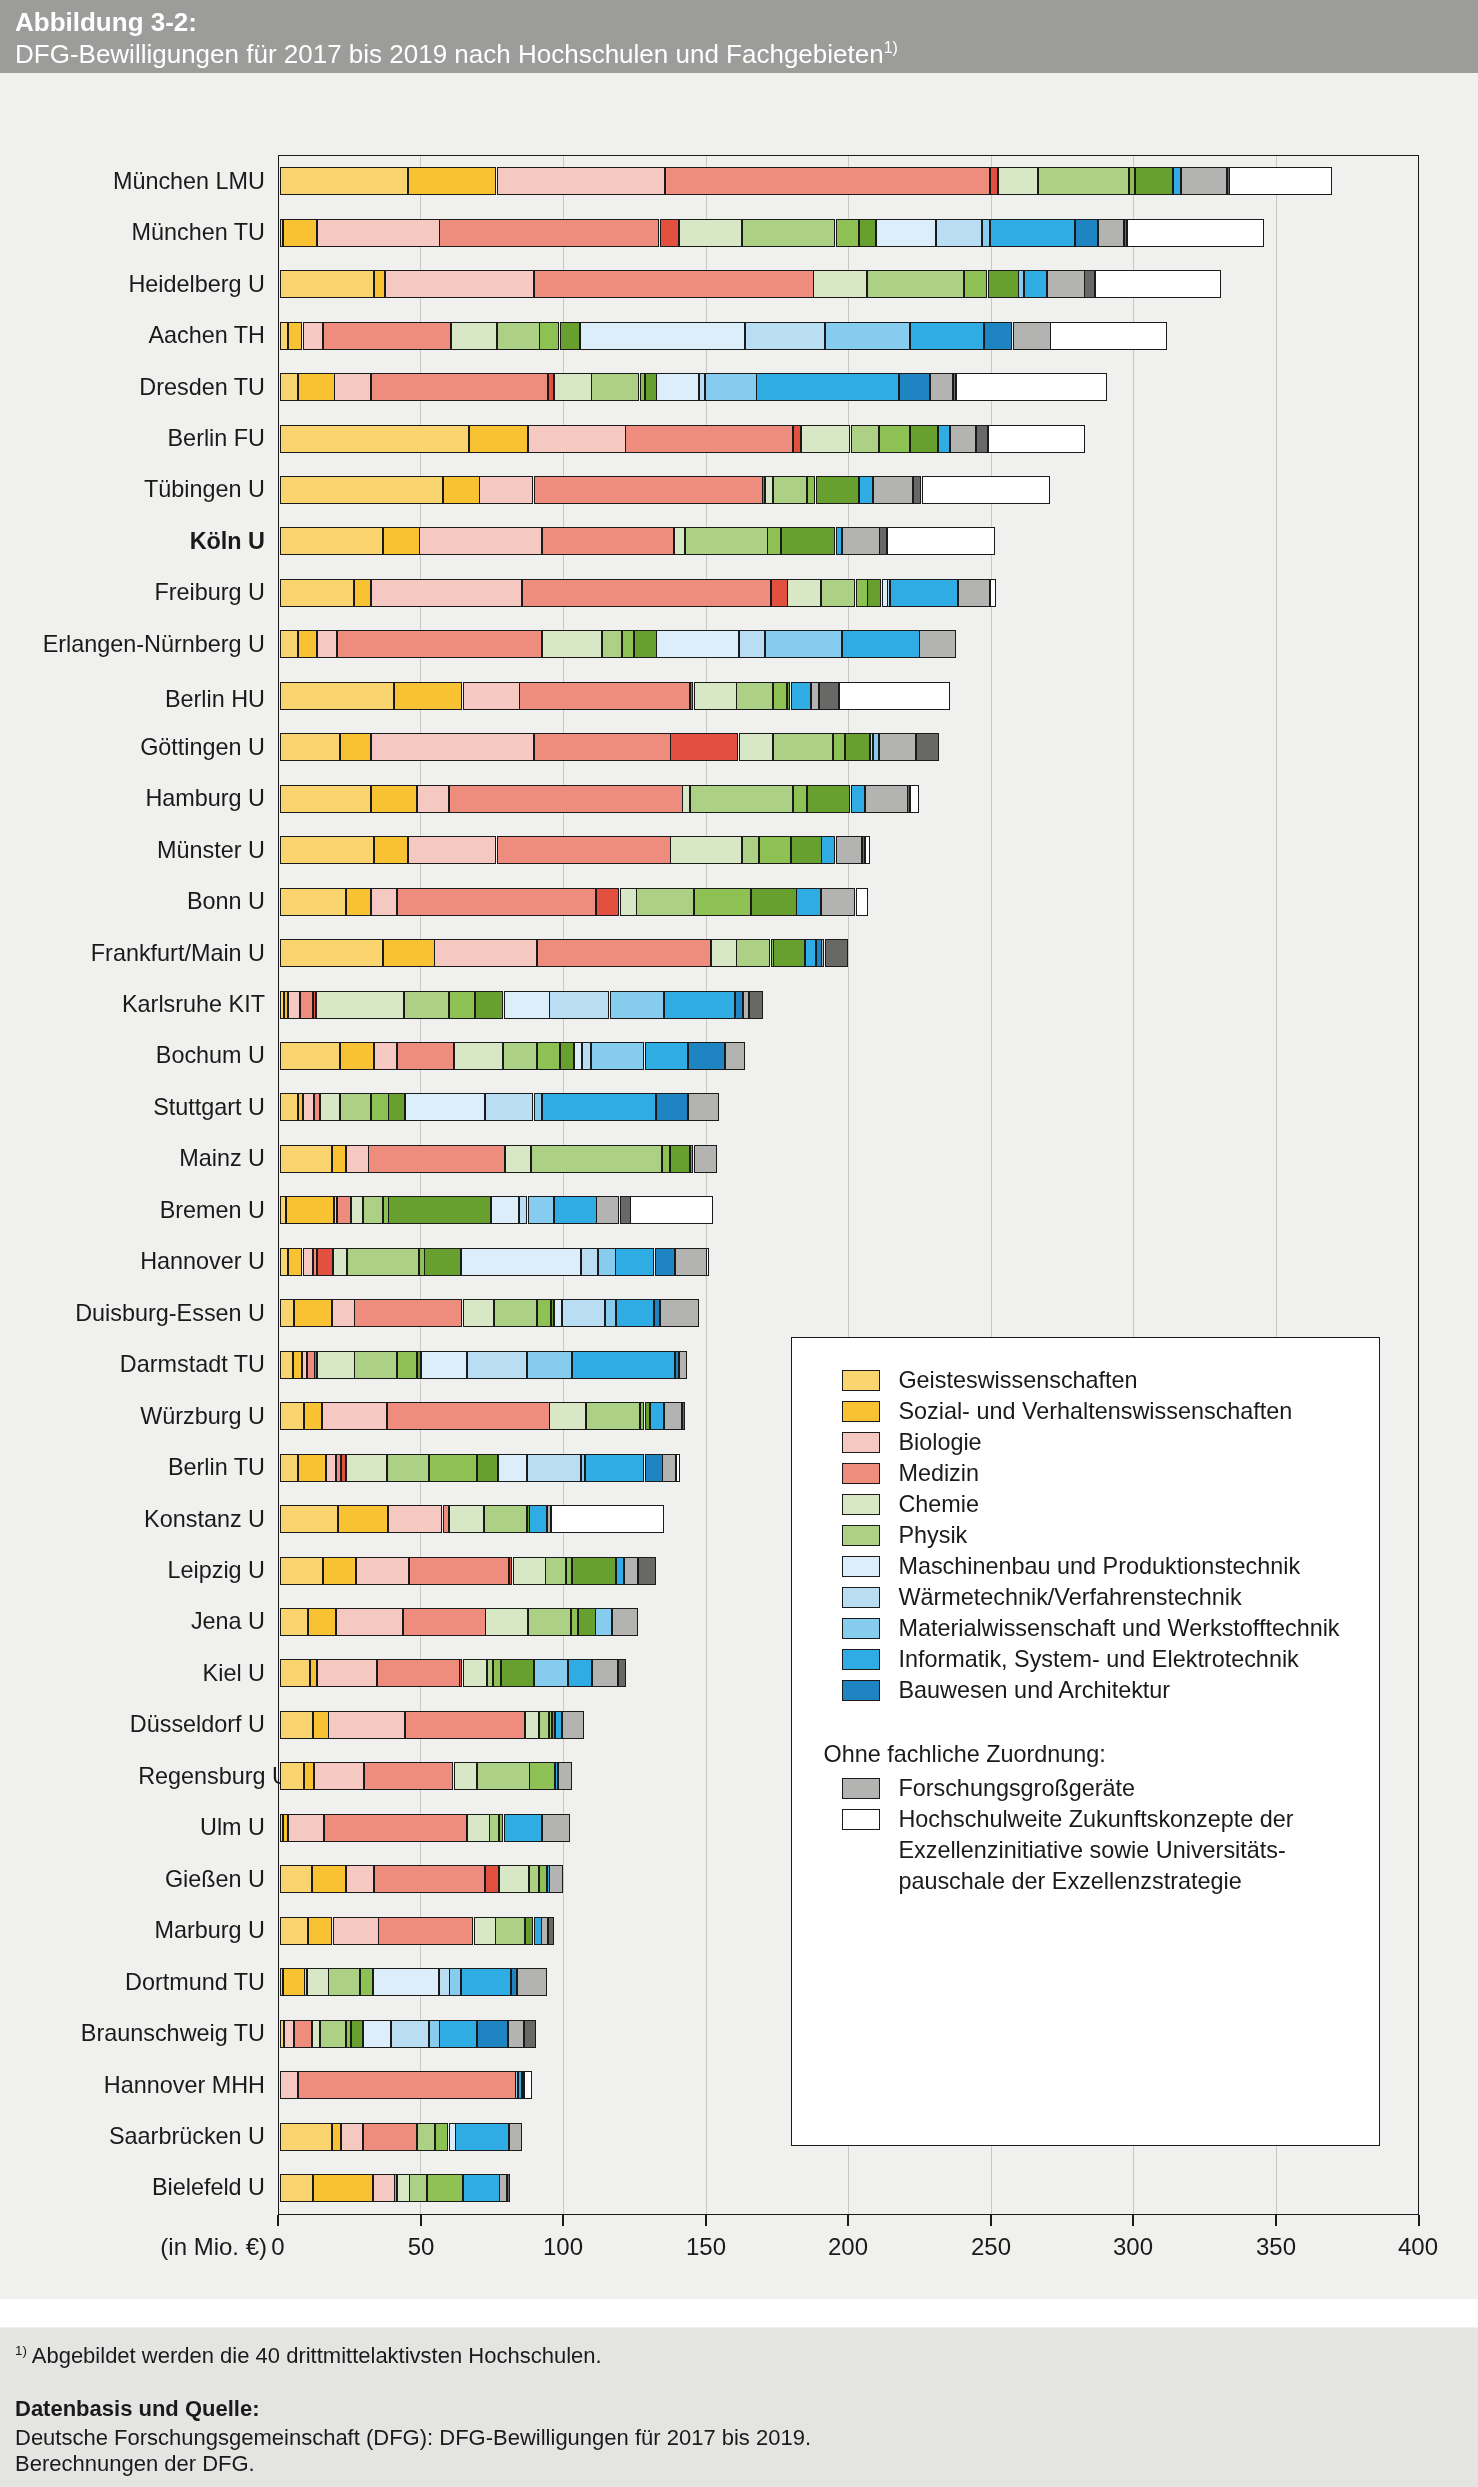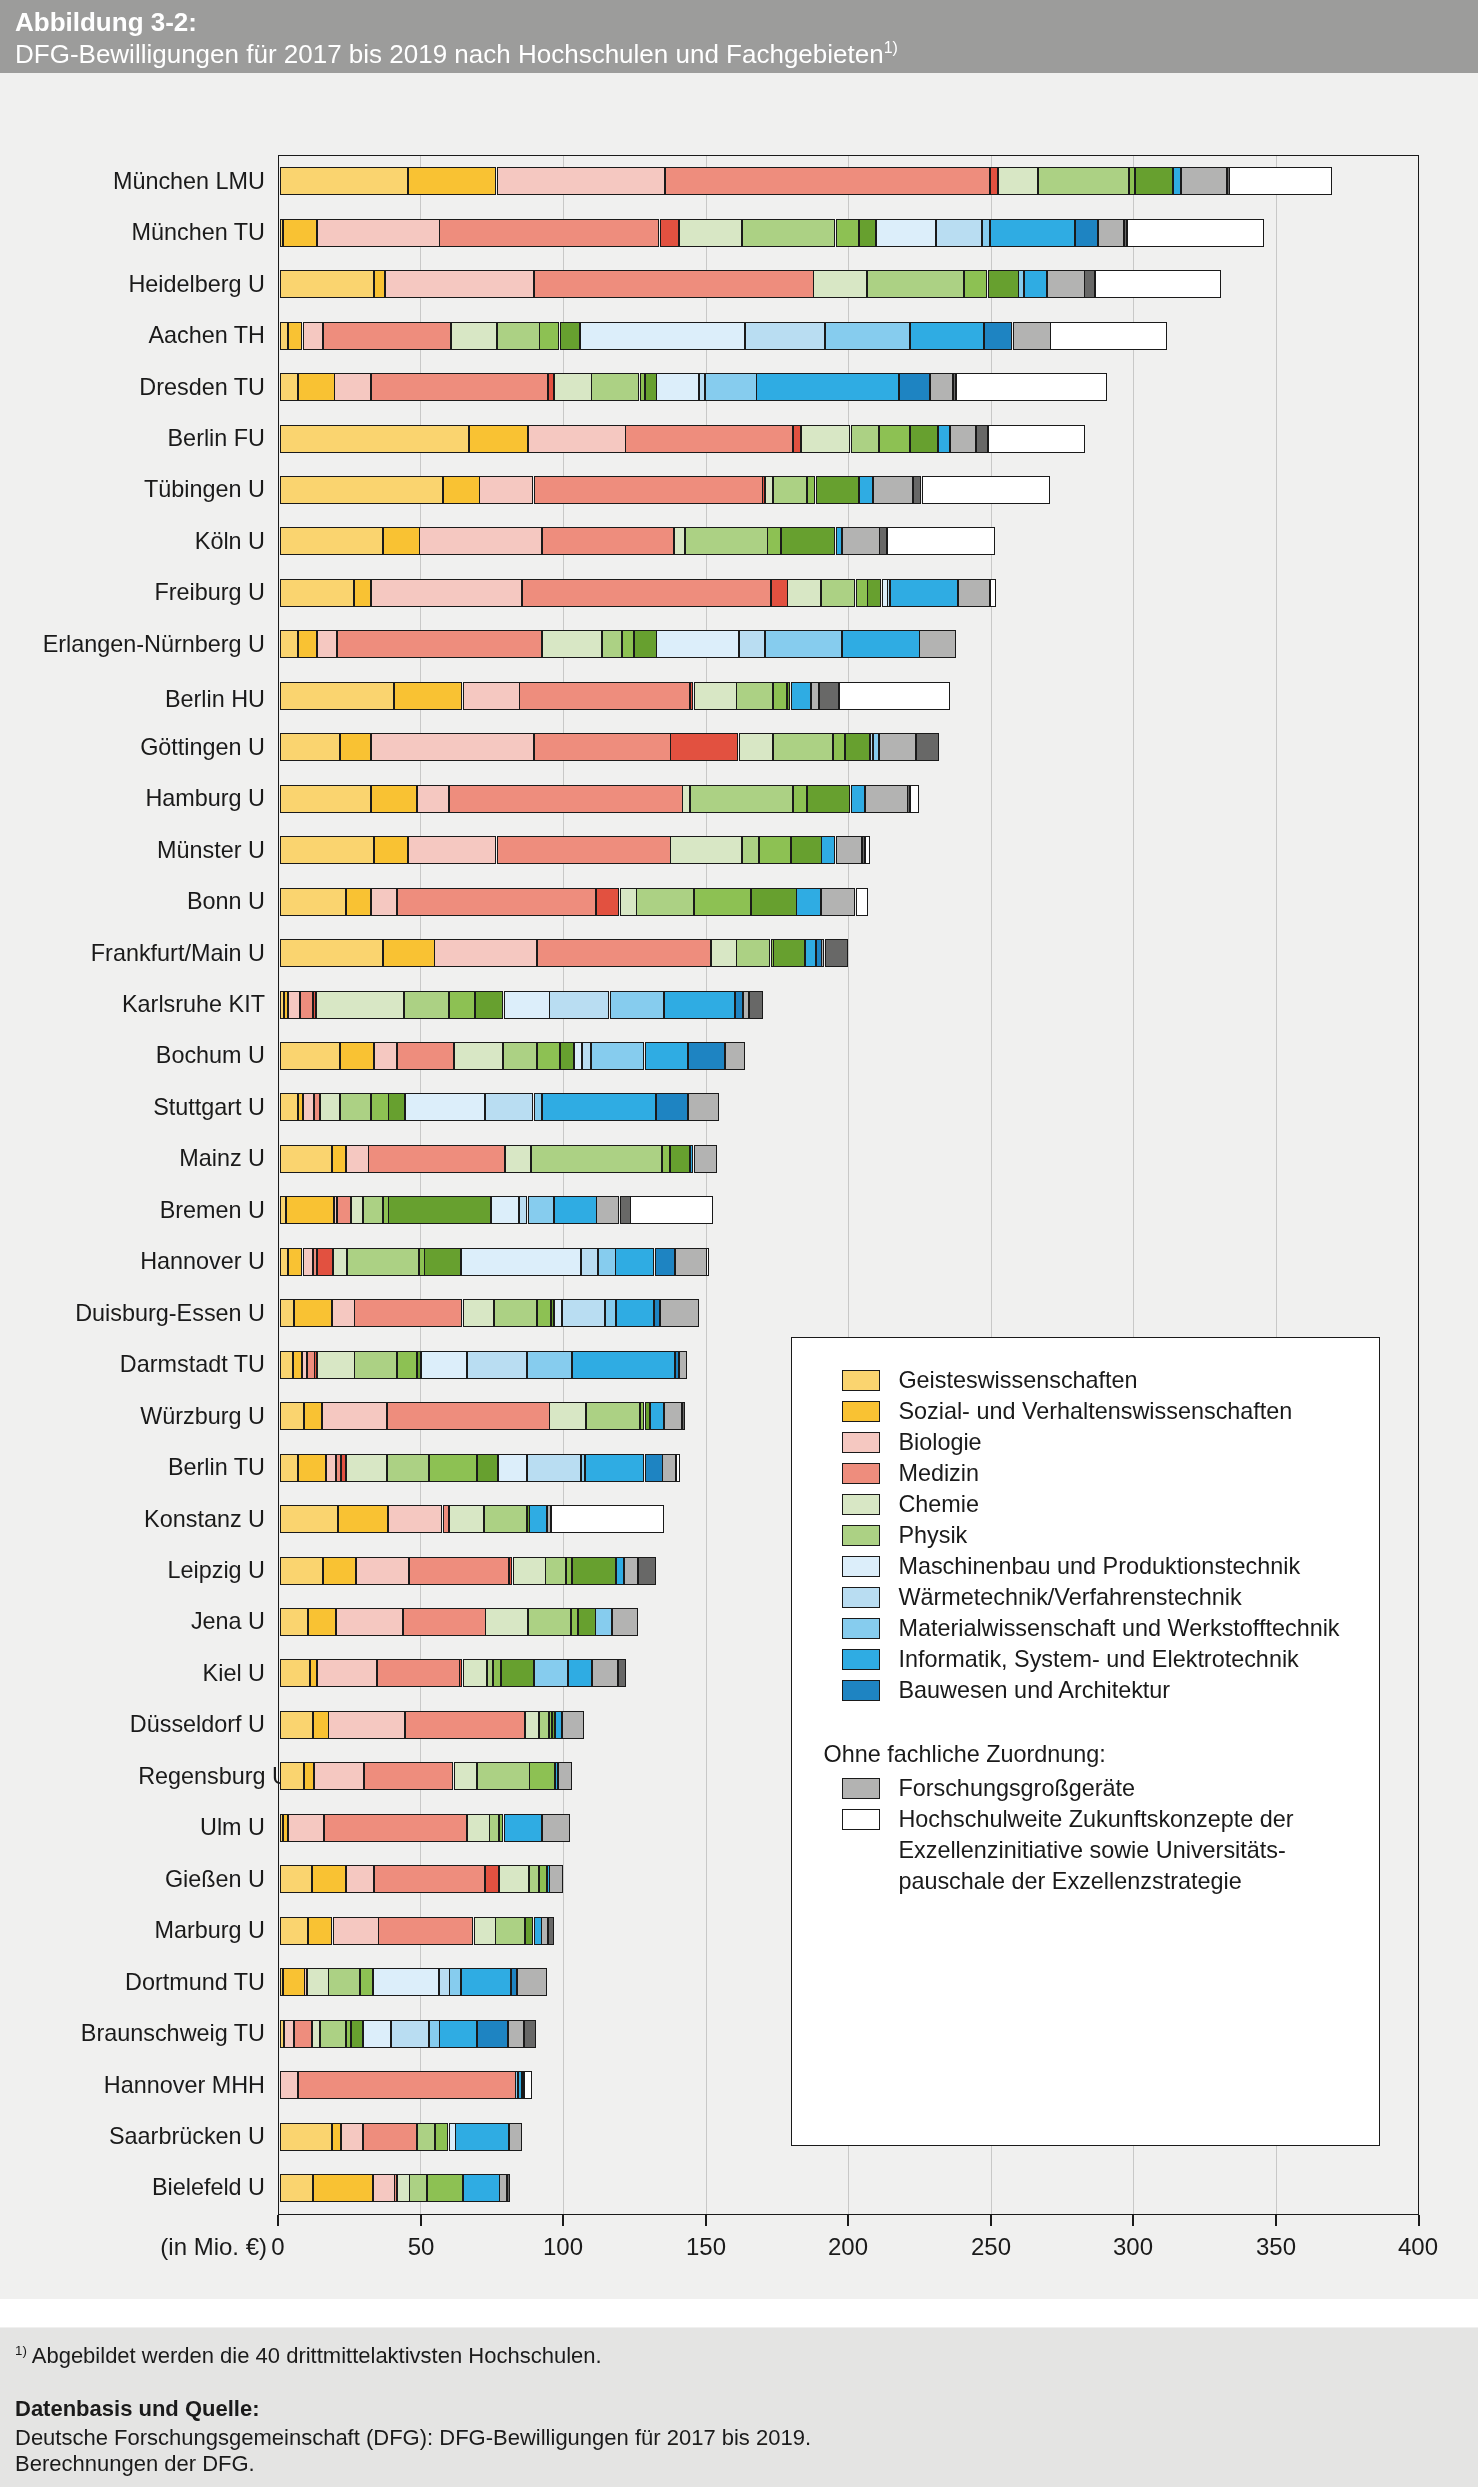--- a/index.html
+++ b/index.html
@@ -172,21 +172,21 @@
           <div class="seg" title="Agrar-, Forstwissenschaften und Tiermedizin: 1 Mio. €" style="left: 482px; width: 2.5px; background: rgb(226, 81, 64);"></div>
           <div class="seg" title="Chemie: 3 Mio. €" style="left: 485px; width: 8.3px; background: rgb(216, 231, 197);"></div>
           <div class="seg" title="Physik: 12 Mio. €" style="left: 493px; width: 34px; background: rgb(172, 209, 132);"></div>
           <div class="seg" title="Mathematik: 3 Mio. €" style="left: 527px; width: 8.3px; background: rgb(141, 193, 83);"></div>
           <div class="seg" title="Geowissenschaften: 15 Mio. €" style="left: 536px; width: 43px; background: rgb(103, 160, 47);"></div>
           <div class="seg" title="Informatik, System- und Elektrotechnik: 5 Mio. €" style="left: 579px; width: 14px; background: rgb(47, 172, 227);"></div>
           <div class="seg" title="Forschungsgroßgeräte: 14 Mio. €" style="left: 593px; width: 40px; background: rgb(179, 179, 178);"></div>
           <div class="seg" title="Wissenschaftliche Literaturversorgungs- und Informationssysteme: 3 Mio. €" style="left: 633px; width: 8.3px; background: rgb(104, 104, 103);"></div>
           <div class="seg" title="Hochschulweite Zukunftskonzepte der Exzellenzinitiative sowie Universitätspauschale der Exzellenzstrategie: 45 Mio. €" style="left: 642px; width: 128px; background: rgb(255, 255, 255);"></div>
         </div>
-        <div class="rowlabel" style="top: 528px;">Köln U</div>
+        <div class="rowlabel" style="top: 528px; font-weight: bold;">Köln U</div>
         <div class="bar" style="left: 280px; top: 527px;">
           <div class="seg" title="Geisteswissenschaften: 36 Mio. €" style="left: 0px; width: 103px; background: rgb(250, 212, 111);"></div>
           <div class="seg" title="Sozial- und Verhaltenswissenschaften: 13 Mio. €" style="left: 103px; width: 37px; background: rgb(249, 194, 51);"></div>
           <div class="seg" title="Biologie: 43 Mio. €" style="left: 139px; width: 123px; background: rgb(245, 200, 193);"></div>
           <div class="seg" title="Medizin: 46 Mio. €" style="left: 262px; width: 132px; background: rgb(238, 141, 125);"></div>
           <div class="seg" title="Chemie: 4 Mio. €" style="left: 394px; width: 11px; background: rgb(216, 231, 197);"></div>
           <div class="seg" title="Physik: 29 Mio. €" style="left: 405px; width: 83px; background: rgb(172, 209, 132);"></div>
           <div class="seg" title="Mathematik: 5 Mio. €" style="left: 487px; width: 14px; background: rgb(141, 193, 83);"></div>
           <div class="seg" title="Geowissenschaften: 19 Mio. €" style="left: 501px; width: 54px; background: rgb(103, 160, 47);"></div>
           <div class="seg" title="Informatik, System- und Elektrotechnik: 2 Mio. €" style="left: 556px; width: 5.8px; background: rgb(47, 172, 227);"></div>

